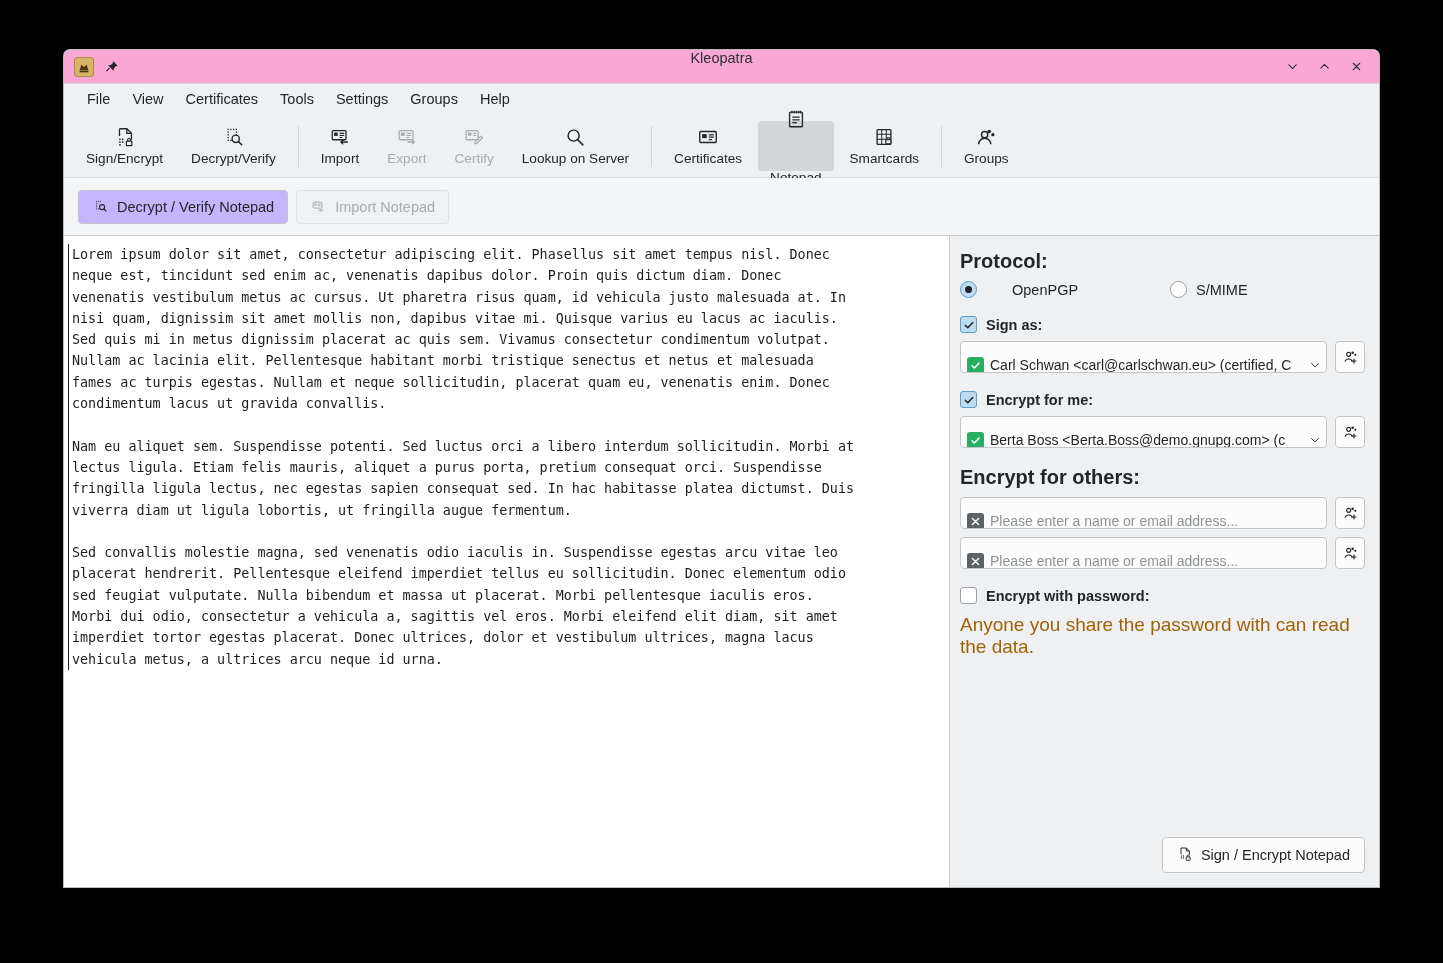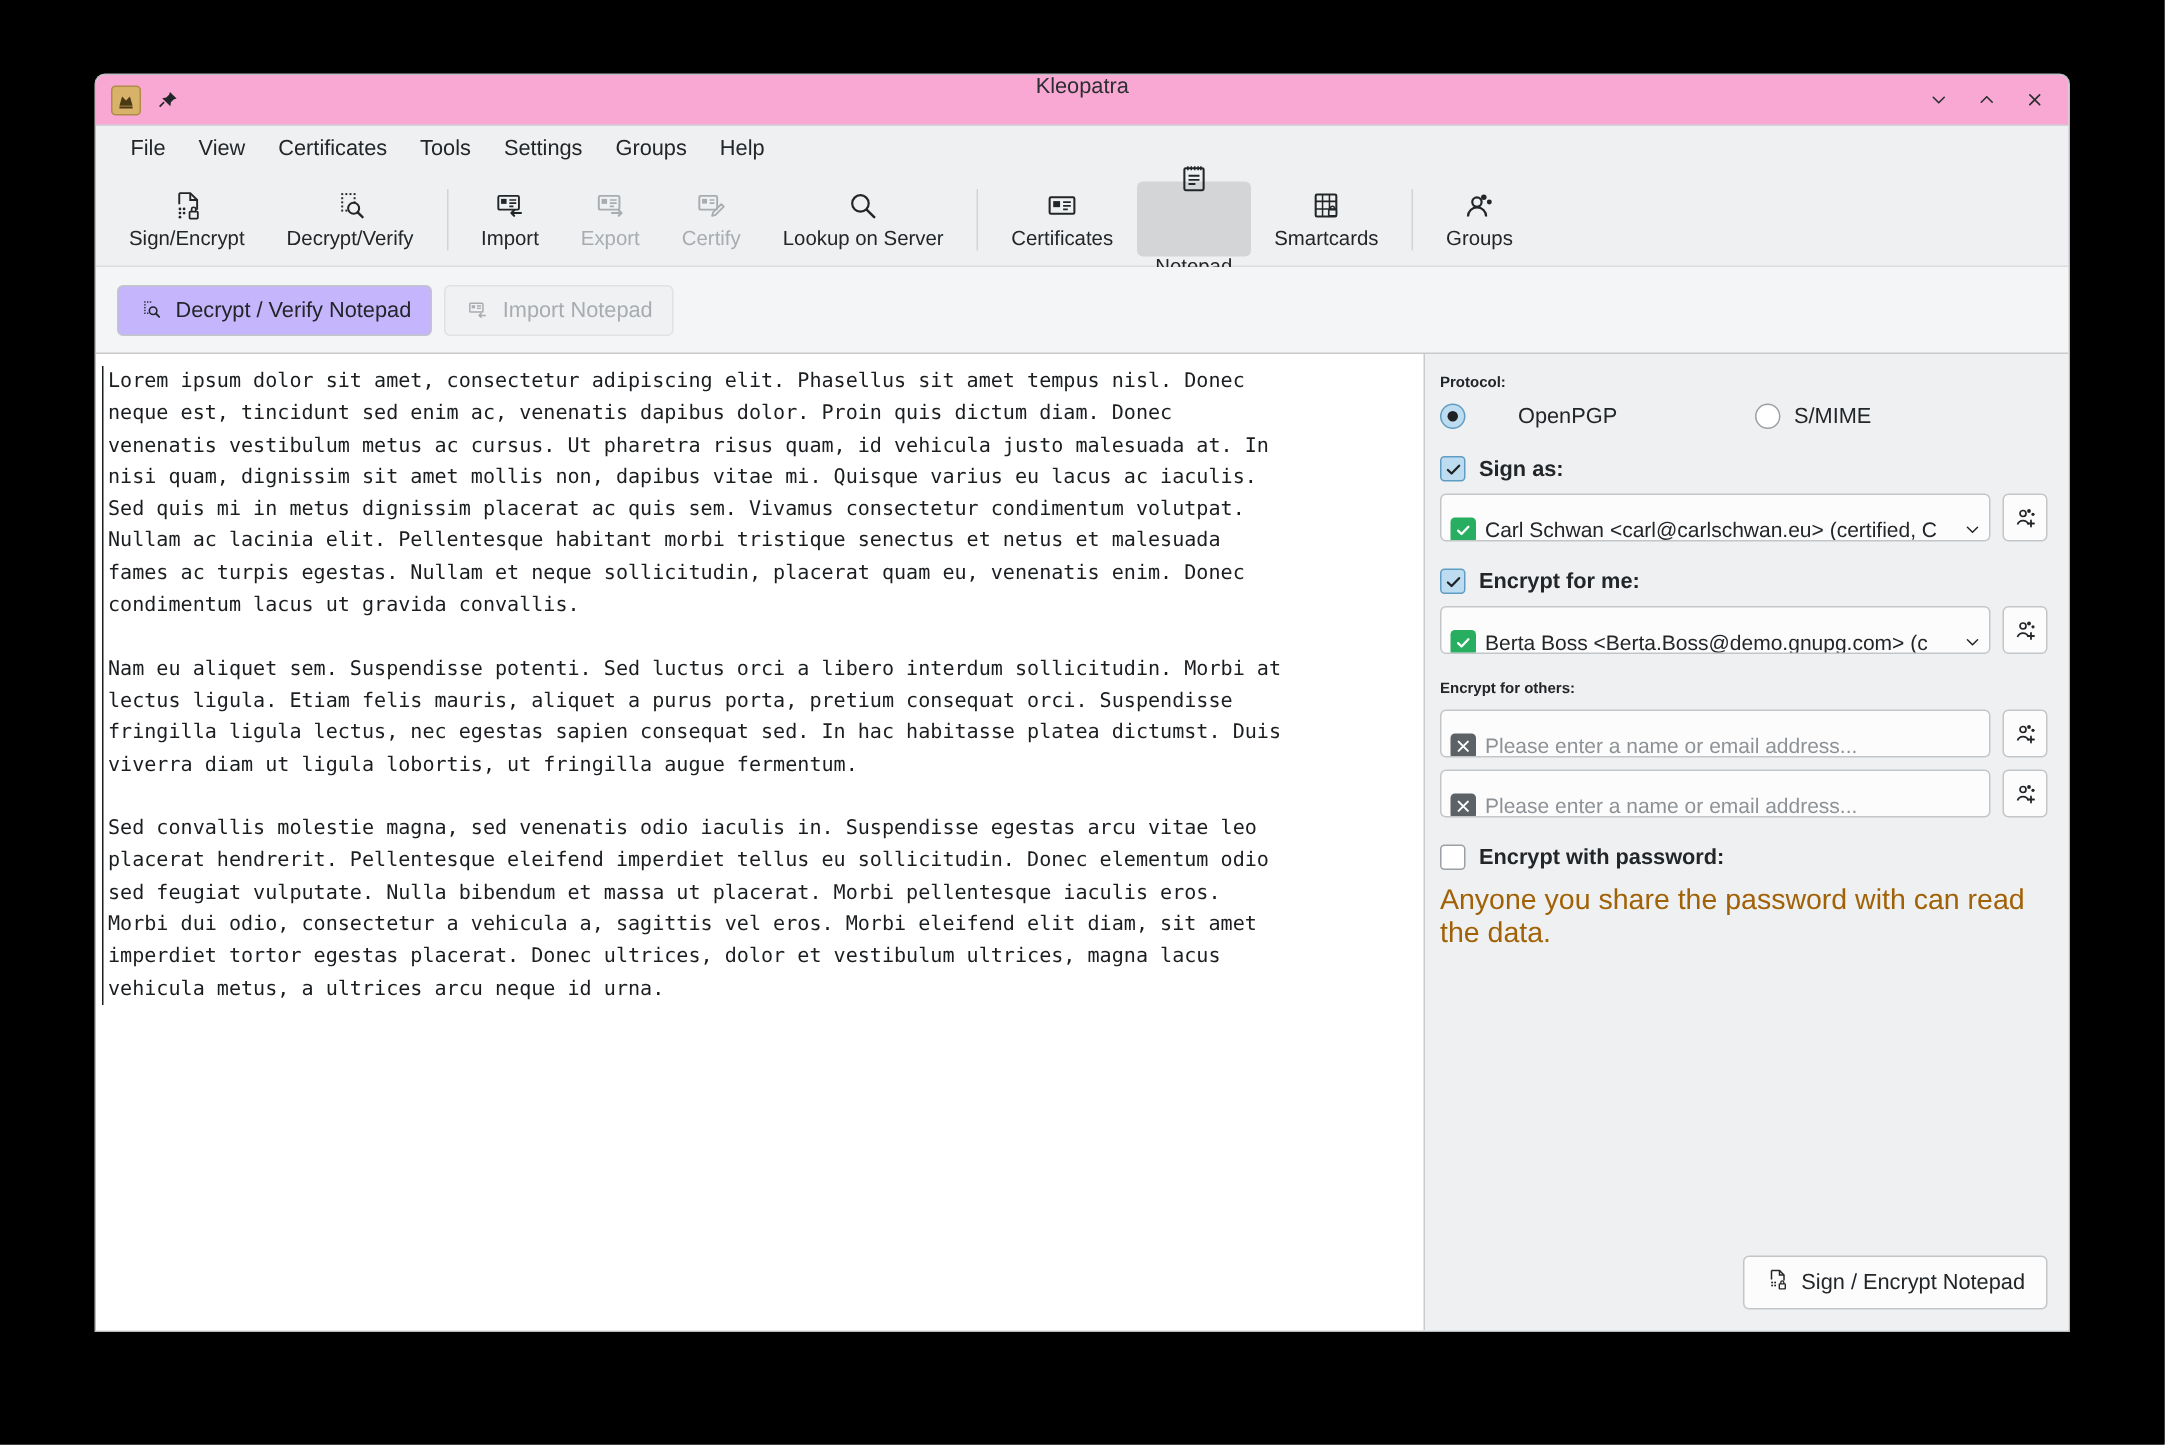--- a/index.html
+++ b/index.html
@@ -174,21 +174,21 @@
   
   #sidebar {
     width: 429px;
     flex: none;
     background: #eff0f1;
     display: flex;
     flex-direction: column;
     padding: 14px 14px 14px 10px;
   }
   .section-label {
-    font-size: 10px;
+    font-size: 20px;
     font-weight: bold;
     color: #232629;
     margin-bottom: 8px;
   }
   .radio-row {
     display: flex;
     align-items: center;
     margin-bottom: 18px;
   }
   .radio-opt { display: flex; align-items: center; gap: 9px; }

